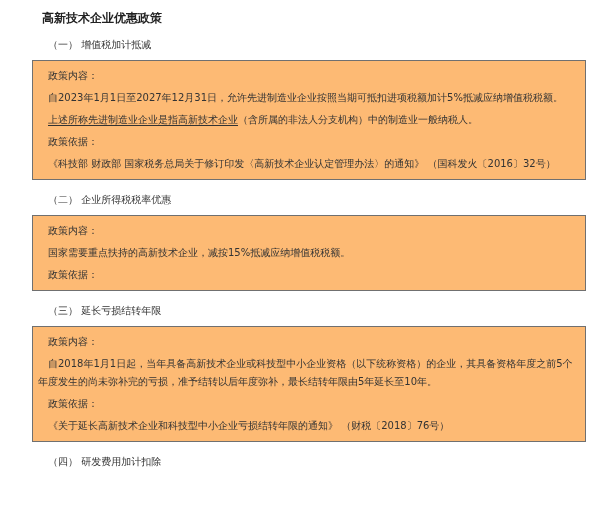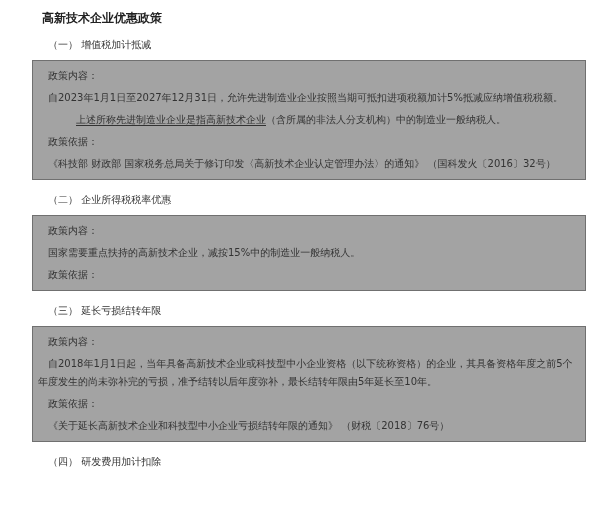--- a/index.html
+++ b/index.html
@@ -27,32 +27,31 @@
     margin: 0 0 0 10px;
   }
   .sec-heading {
     font-size: 10px;
     color: #333333;
     line-height: 13px;
     margin: 13px 0 9px 16px;
   }
   .policy-box {
     border: 1px solid #707070;
-    background: #a3a3a3;
+    background: #fdba74;
     padding: 2px 8px 2px 5px;
   }
   .policy-box p {
     margin: 4px 0;
     line-height: 18px;
     text-indent: 10px;
     color: #333333;
   }
   .policy-box p u {
     text-underline-offset: 2px;
-    margin-left: 28px;
   }
 </style>
 </head>
 <body>
 
 <div class="doc">
 
   <div class="doc-title">高新技术企业优惠政策</div>
 
   <div class="sec-heading">（一） 增值税加计抵减</div>
@@ -62,21 +61,21 @@
     <p>自2023年1月1日至2027年12月31日，允许先进制造业企业按照当期可抵扣进项税额加计5%抵减应纳增值税税额。</p>
     <p><u>上述所称先进制造业企业是指高新技术企业</u><span>（含所属的非法人分支机构）中的制造业一般纳税人。</span></p>
     <p>政策依据：</p>
     <p>《科技部 财政部 国家税务总局关于修订印发〈高新技术企业认定管理办法〉的通知》 （国科发火〔2016〕32号）</p>
   </div>
 
   <div class="sec-heading">（二） 企业所得税税率优惠</div>
 
   <div class="policy-box">
     <p>政策内容：</p>
-    <p>国家需要重点扶持的高新技术企业，减按15%中的制造业一般纳税人。</p>
+    <p>国家需要重点扶持的高新技术企业，减按15%抵减应纳增值税税额。</p>
     <p>政策依据：</p>
   </div>
 
   <div class="sec-heading">（三） 延长亏损结转年限</div>
 
   <div class="policy-box">
     <p>政策内容：</p>
     <p>自2018年1月1日起，当年具备高新技术企业或科技型中小企业资格（以下统称资格）的企业，其具备资格年度之前5个年度发生的尚未弥补完的亏损，准予结转以后年度弥补，最长结转年限由5年延长至10年。</p>
     <p>政策依据：</p>
     <p>《关于延长高新技术企业和科技型中小企业亏损结转年限的通知》 （财税〔2018〕76号）</p>

